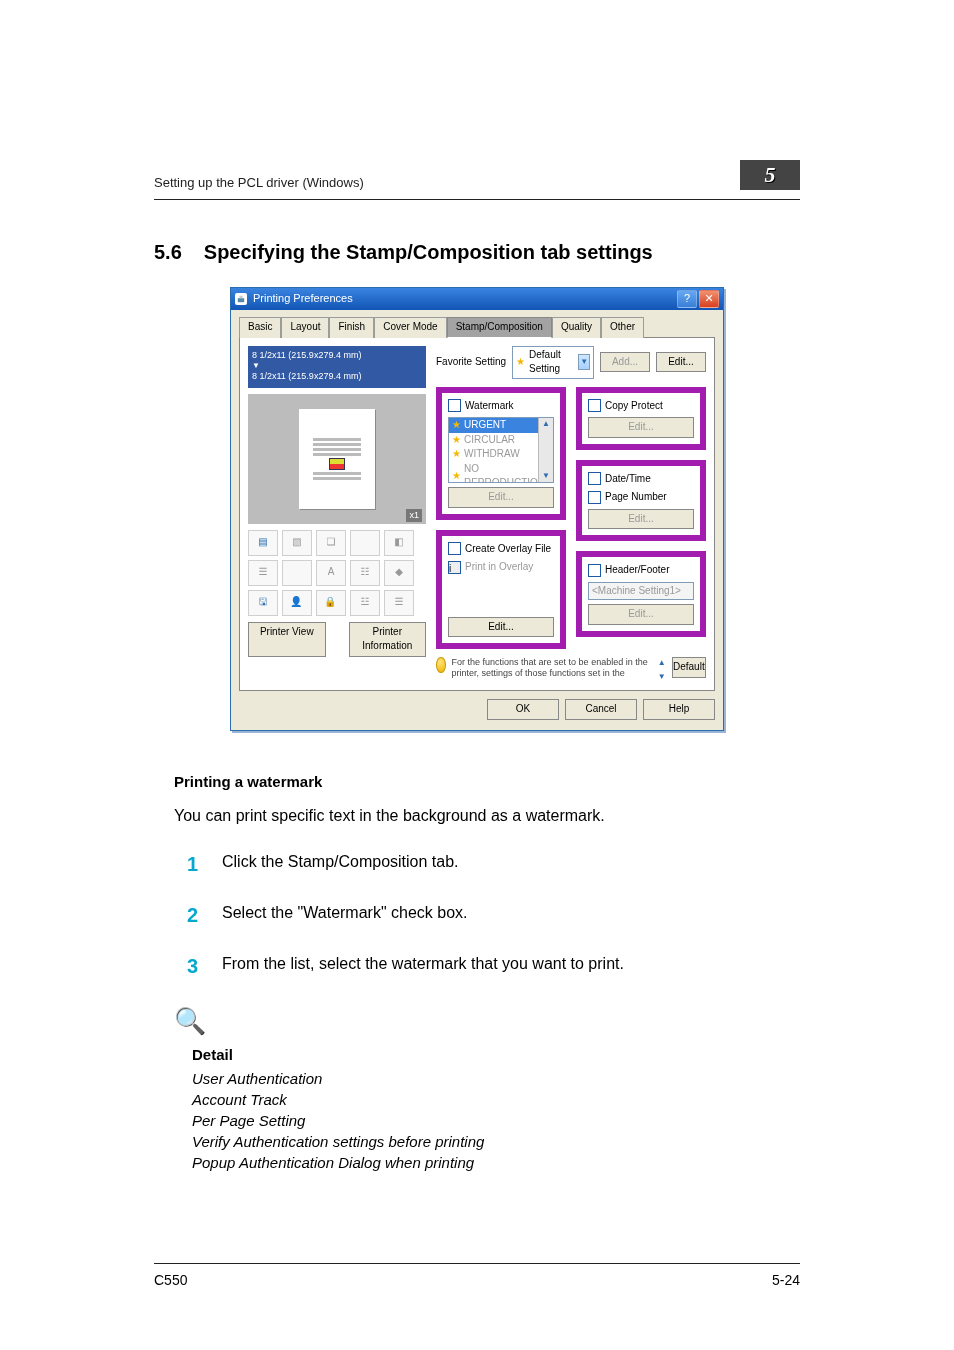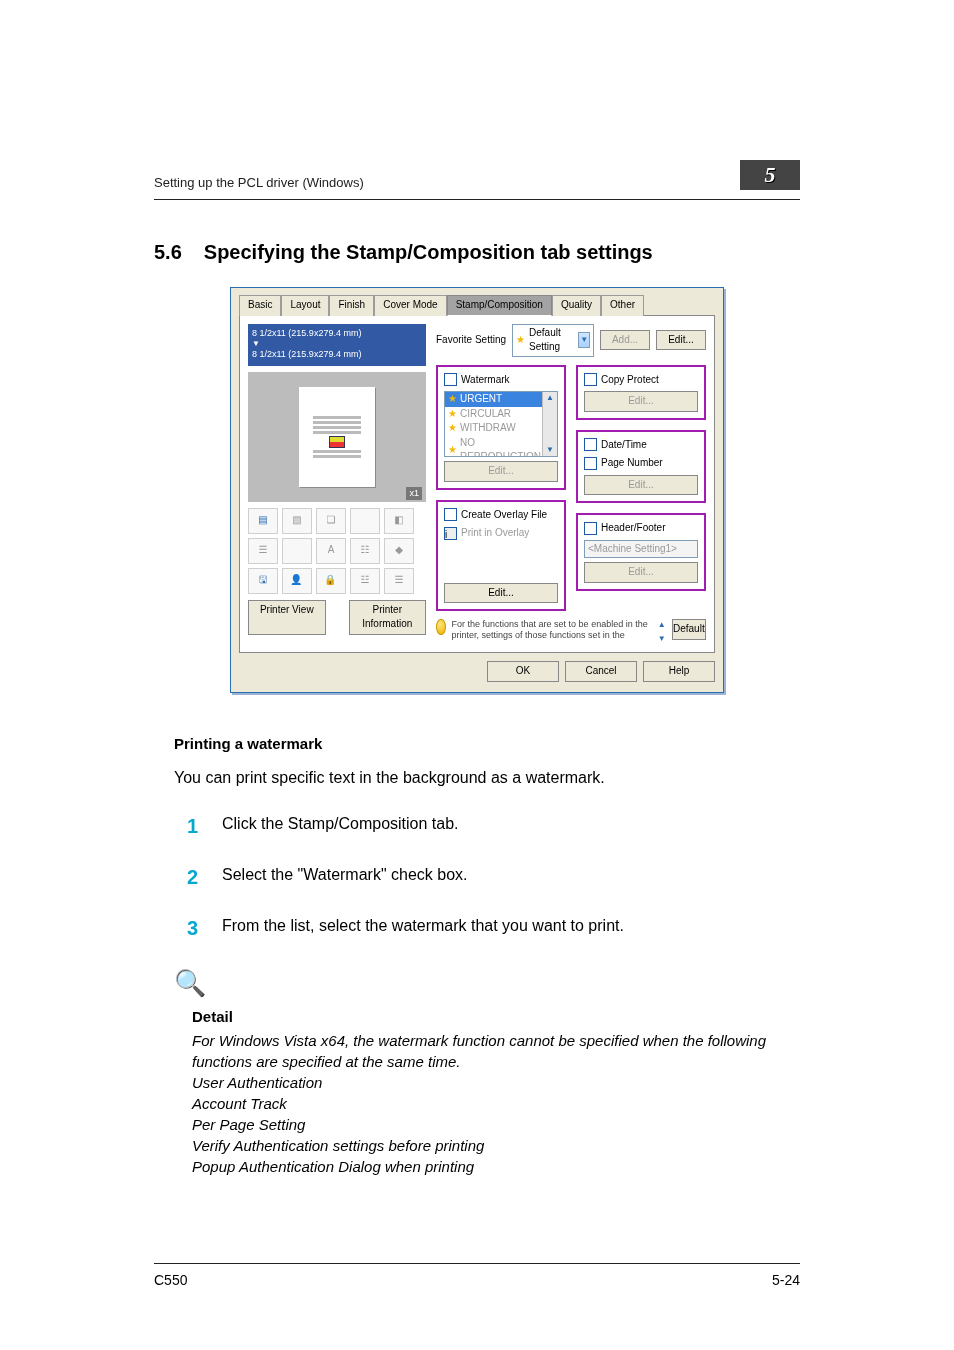--- a/index.html
+++ b/index.html
@@ -43,21 +43,21 @@
   .btnrow .btn{flex:1;}
   
   .right-col{flex:1;display:flex;flex-direction:column;gap:8px;}
   .favrow{display:flex;align-items:center;gap:6px;}
   .favrow .lbl{flex:0 0 auto;}
   .favrow .select{flex:1;display:flex;align-items:center;gap:4px;border:1px solid #7f9db9;background:#fff;padding:1px 3px;}
   .favrow .select .star{color:#f5b800;}
   .favrow .select .dd{margin-left:auto;width:14px;height:14px;background:linear-gradient(#cfe6ff,#a8d0ff);border:1px solid #7f9db9;display:flex;align-items:center;justify-content:center;font-size:8px;color:#2a6db0;}
   .groups{display:flex;gap:10px;}
   .gcol{flex:1;display:flex;flex-direction:column;gap:10px;}
-  .grp{border:2px solid #a21caf;padding:6px;display:flex;flex-direction:column;gap:4px;}
+  .grp{border:6px solid #a21caf;padding:6px;display:flex;flex-direction:column;gap:4px;}
   .chk{display:flex;align-items:center;gap:4px;}
   .chk .box{width:11px;height:11px;border:1px solid #1c5aa6;background:#fff;}
   .listbox{border:1px solid #7f9db9;background:#fff;height:64px;overflow:hidden;position:relative;}
   .listbox .item{display:flex;align-items:center;gap:3px;padding:0 3px;color:#999;}
   .listbox .item .star{color:#f5b800;}
   .listbox .item.sel{background:#3a84e0;color:#fff;}
   .listbox .sb{position:absolute;right:0;top:0;width:14px;height:100%;background:#e8e8e8;border-left:1px solid #bbb;display:flex;flex-direction:column;justify-content:space-between;align-items:center;color:#2a6db0;font-size:8px;}
   .hint{display:flex;align-items:flex-start;gap:6px;background:transparent;}
   .hint .bulb{width:14px;height:14px;border-radius:50%;background:radial-gradient(circle at 35% 30%,#ffe37a,#f0b400);border:1px solid #c79800;}
   .hint .txt{font-size:9px;color:#444;line-height:1.2;}
@@ -90,20 +90,33 @@
     </div>
 
   <div class="sec-head">
     <span>5.6</span>
     <span>Specifying the Stamp/Composition tab settings</span>
   </div>
 
   <div class="screenshot-wrap">
 
     <div class="dlg">
+      <div class="titlebar">
+        <span class="tb-icon">
+          <svg viewBox="0 0 10 10">
+              <rect x="1" y="4" width="8" height="5" fill="#58a"></rect>
+              <rect x="3" y="1" width="4" height="3" fill="#ccc"></rect>
+            </svg>
+        </span>
+        <span>Printing Preferences</span>
+        <div class="tb-ctl">
+          <div class="tb-btn tb-help">?</div>
+          <div class="tb-btn tb-close">✕</div>
+        </div>
+      </div>
       <div class="body">
         <div class="tabs">
           <div class="tab">Basic</div>
           <div class="tab">Layout</div>
           <div class="tab">Finish</div>
           <div class="tab">Cover Mode</div>
           <div class="tab active">Stamp/Composition</div>
           <div class="tab">Quality</div>
           <div class="tab">Other</div>
         </div>
@@ -272,21 +285,20 @@
         </li>
       <li>
           <span class="num">3</span>
           <span>From the list, select the watermark that you want to print.</span>
         </li>
     </ol>
     <div class="detail-block">
       <div class="loupe">🔍</div>
       <div class="d-head">Detail</div>
       <div class="d-body">
-        <div>For Windows Vista x64, the watermark function cannot be specified when the following functions are specified at the same time.</div>
         <div>User Authentication</div>
         <div>Account Track</div>
         <div>Per Page Setting</div>
         <div>Verify Authentication settings before printing</div>
         <div>Popup Authentication Dialog when printing</div>
       </div>
     </div>
   </div>
 
   <div class="page-footer">

